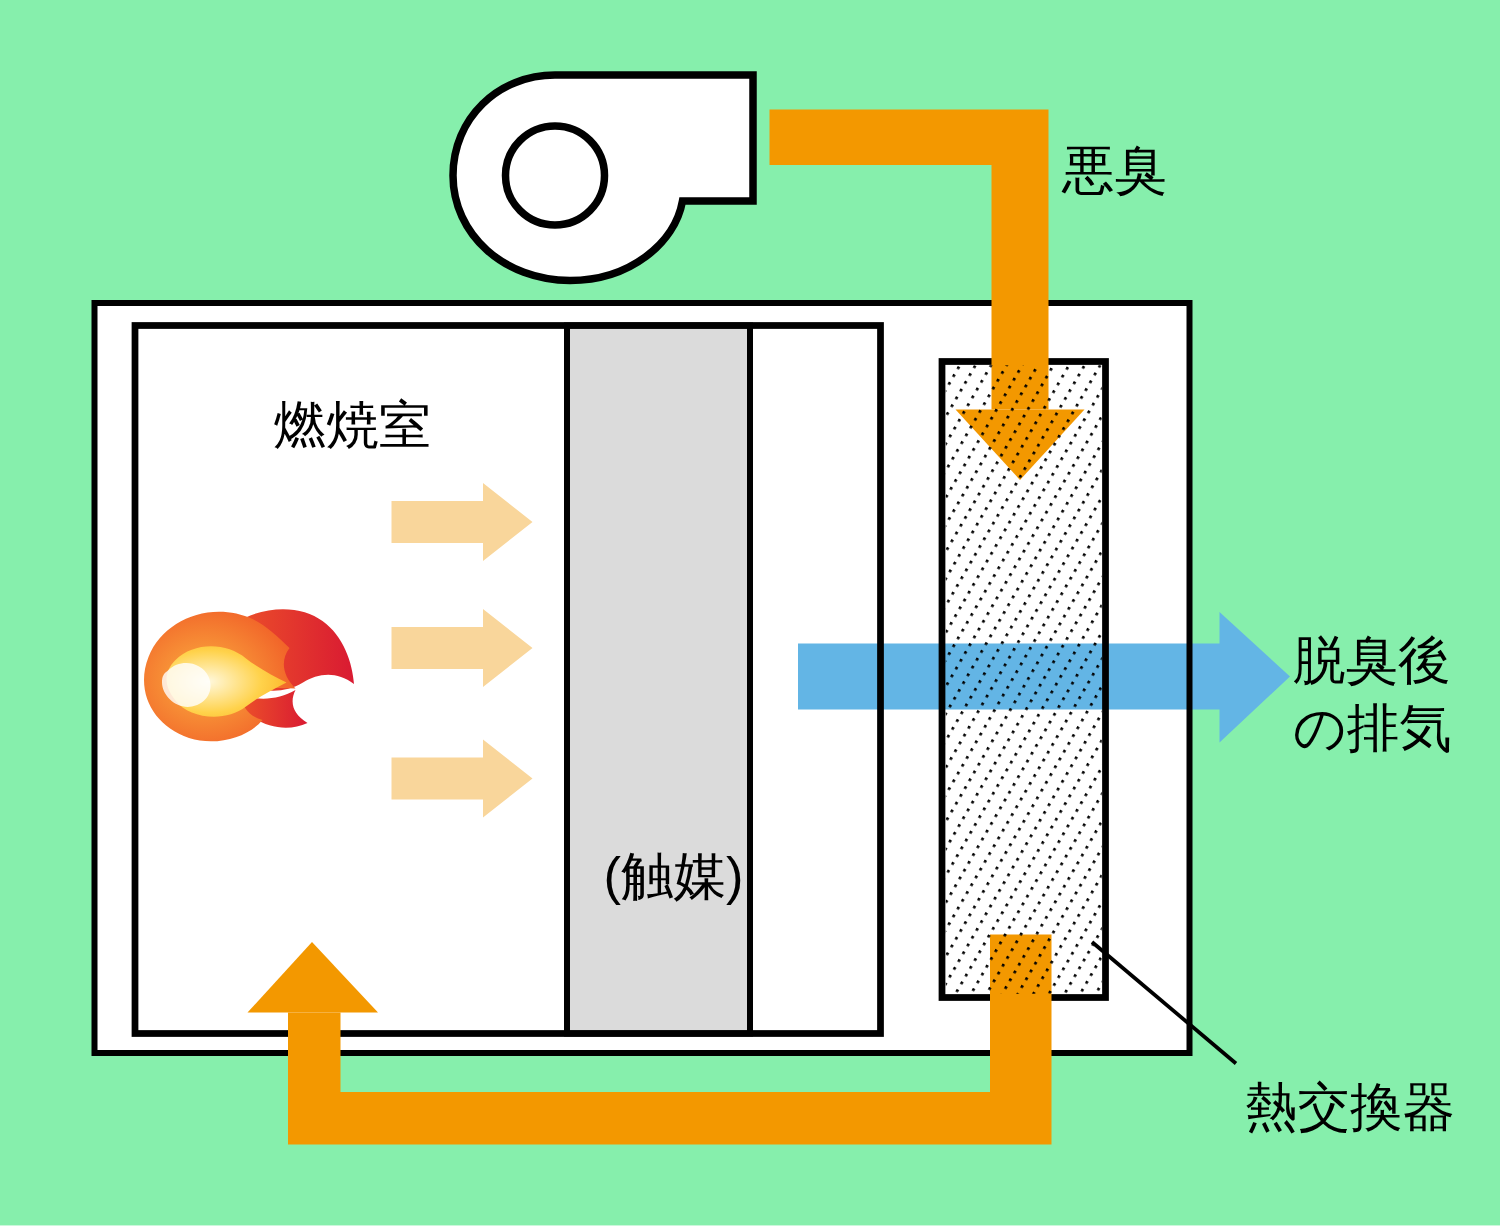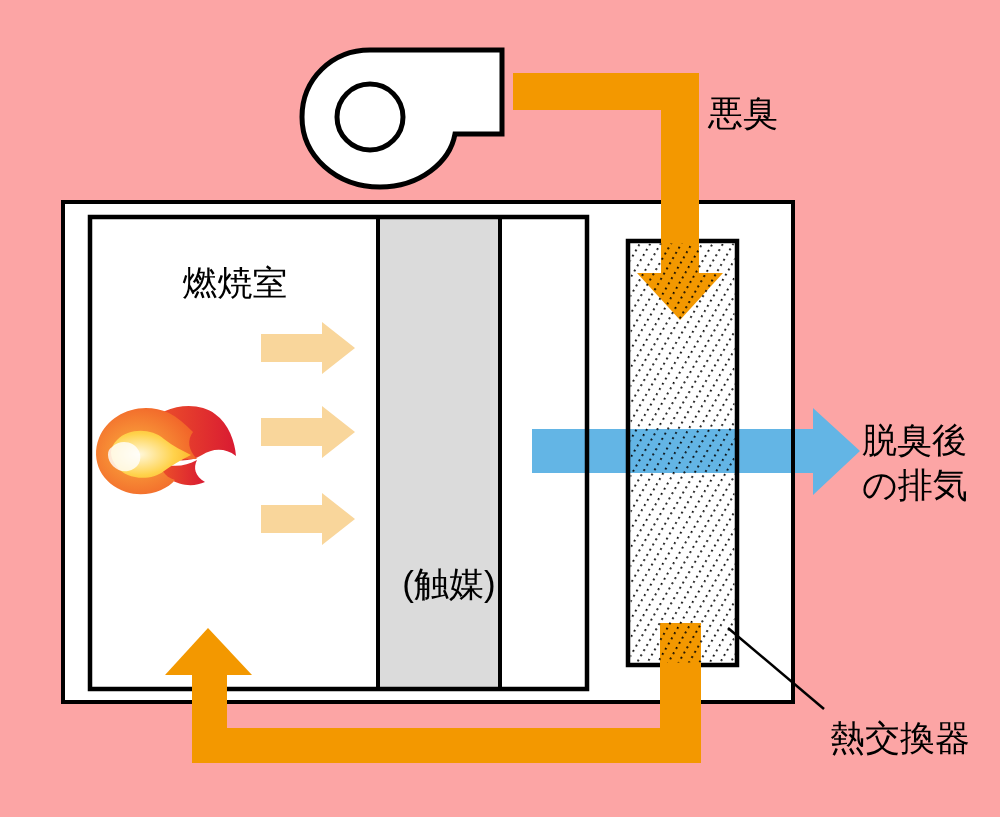--- a/index.html
+++ b/index.html
@@ -1,19 +1,19 @@
 <!DOCTYPE html>
 <html><head>
 <meta charset="utf-8">
 <style>
   html,body{margin:0;padding:0;background:#ffffff;}
   .stage{
     position:relative;
     width:1000px;height:817px;
-    background:#fca5a5;
+    background:#86efac;
     font-family:"Liberation Sans","DejaVu Sans",sans-serif;
     overflow:hidden;
   }
   svg{display:block;}
   text{
     font-family:"Liberation Sans","DejaVu Sans",sans-serif;
     fill:#000000;
   }
 </style>
 </head>

